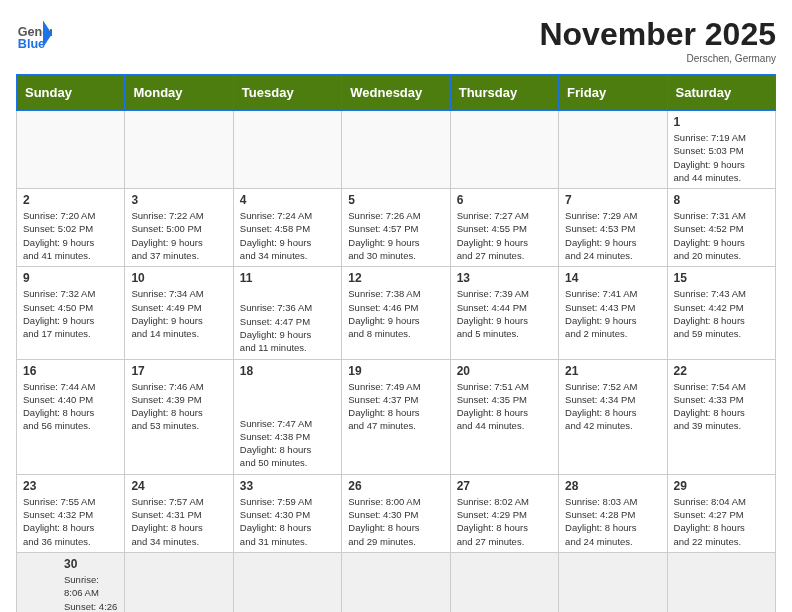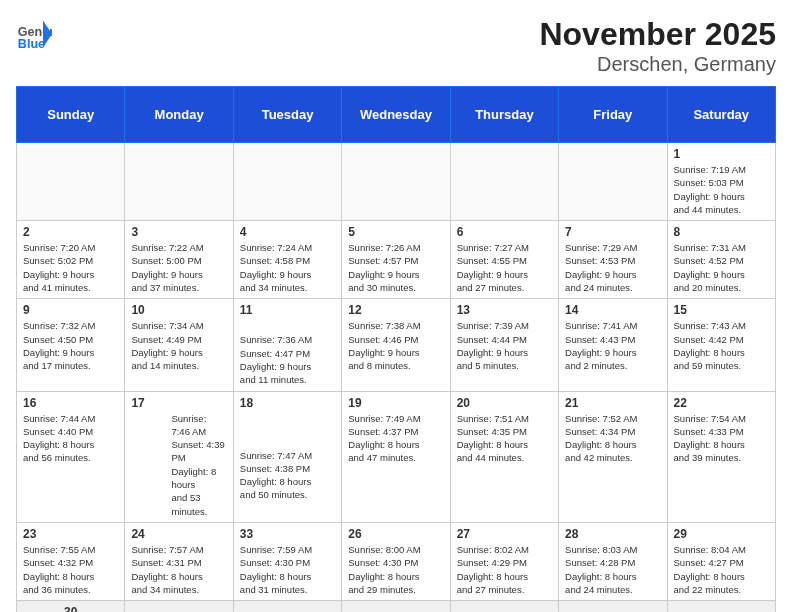--- a/index.html
+++ b/index.html
@@ -27,33 +27,33 @@
     }
     .title-area {
       text-align: right;
     }
     .month-title {
       font-size: 32px;
       font-weight: bold;
       color: #222;
     }
     .location {
-      font-size: 20px;
+      font-size: 10px;
       color: #555;
     }
     .calendar {
       width: 100%;
       border-collapse: collapse;
       border: 1px solid #ccc;
     }
     .calendar th {
-      background-color: #1d4ed8;
+      background-color: #4d7c0f;
       color: #fff;
-      text-align: center;
-      padding: 20px 8px;
+      text-align: left;
+      padding: 10px 8px;
       font-size: 13px;
       font-weight: bold;
       border: 1px solid #1a73e8;
     }
     .calendar td {
       border: 1px solid #ccc;
       vertical-align: top;
       padding: 4px 6px;
       width: calc(100% / 7);
       min-height: 80px;
@@ -226,21 +226,21 @@
       <tr>
         <td>
           <span class="day-number">16</span>
           <div class="day-info" style="white-space: pre-line;">Sunrise: 7:44 AM
 Sunset: 4:40 PM
 Daylight: 8 hours
 and 56 minutes.</div>
         </td>
         <td>
           <span class="day-number">17</span>
-          <div class="day-info" style="white-space: pre-line; margin-left: 40px;">Sunrise: 7:46 AM
+          <div class="day-info" style="white-space: pre-line;">Sunrise: 7:46 AM
 Sunset: 4:39 PM
 Daylight: 8 hours
 and 53 minutes.</div>
         </td>
         <td>
           <span class="day-number">18</span>
           <div class="day-info" style="white-space: pre-line; margin-top: 39px;">Sunrise: 7:47 AM
 Sunset: 4:38 PM
 Daylight: 8 hours
 and 50 minutes.</div>

